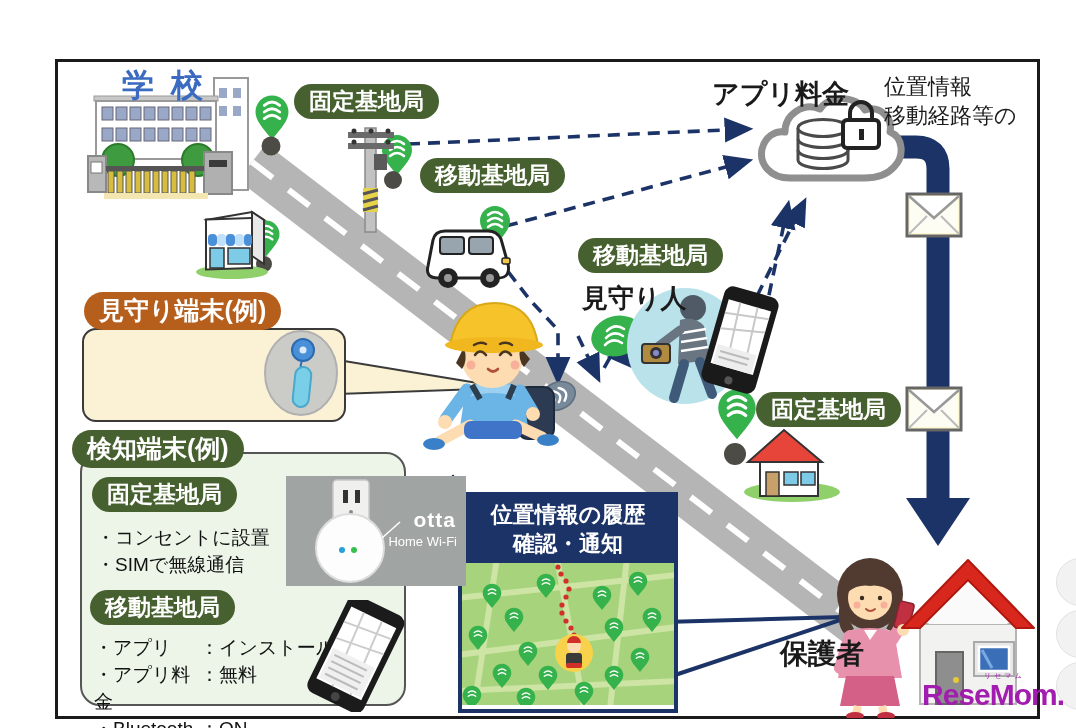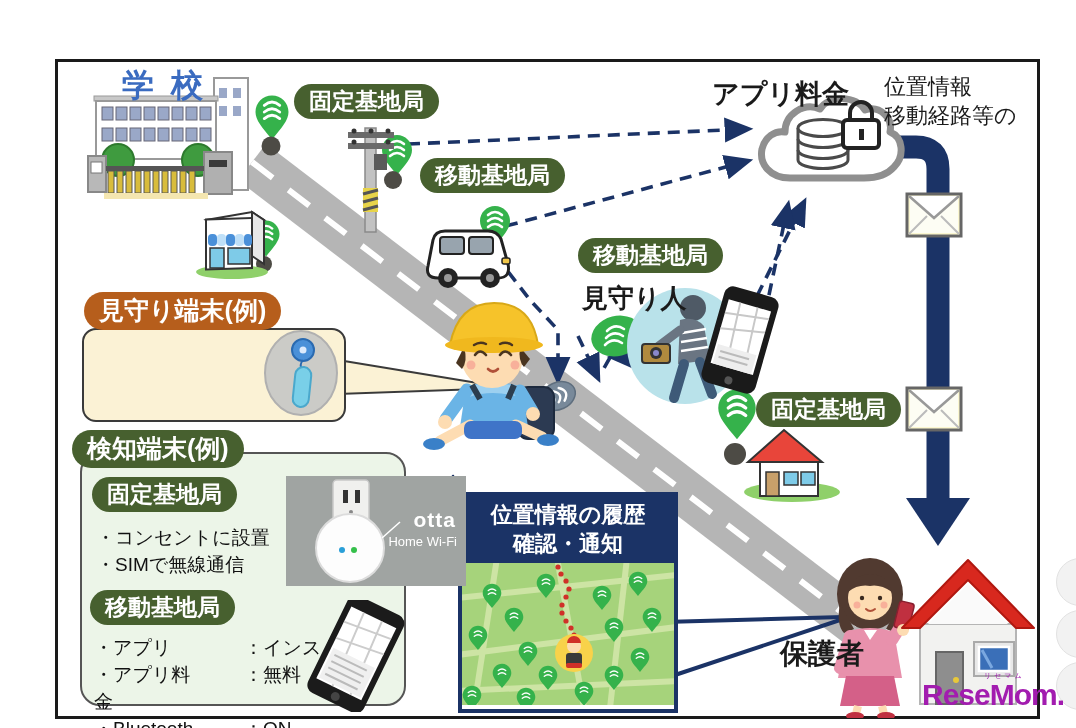--- a/index.html
+++ b/index.html
@@ -13,21 +13,21 @@
          padding:5px 15px;font-size:23px;line-height:1.1;white-space:nowrap;text-align:right;}
   .badge.brown{background:#b65e1c;font-size:25px;border-radius:23px;}
   .badge.big{font-size:25px;border-radius:23px;}
   .txt{z-index:5;color:#1a1a1a;white-space:nowrap;}
   .bold{font-weight:bold;}
   .bubble{z-index:4;background:#fbf2d5;border:2px solid #3a3a3a;border-radius:14px;
           width:260px;height:90px;}
   .bullets{font-size:19px;line-height:27px;color:#111;}
   .greenbox{z-index:3;background:#ecf5e8;border:2px solid #555;border-radius:20px;
             width:322px;height:250px;}
-  .kv-row{display:flex;gap:44px;}
+  .kv-row{display:flex;}
   .kv-label{width:106px;}
   .map-panel{z-index:4;width:212px;border:4px solid #1b3366;background:#fff;}
   .map-head{background:#1b3366;color:#fff;font-weight:bold;font-size:22px;
             line-height:29px;text-align:center;padding:4px 0 5px 0;}
   .photo{position:relative;overflow:hidden;}
   .otta-brand{position:absolute;right:10px;top:32px;color:#fff;font-weight:bold;
               font-size:21px;letter-spacing:1px;}
   .otta-sub{position:absolute;right:9px;top:58px;color:#fff;font-size:13px;}
   .wm{z-index:9;color:#a21caf;}
   .wm-furi{font-size:7px;letter-spacing:3px;margin-left:62px;line-height:8px;}

